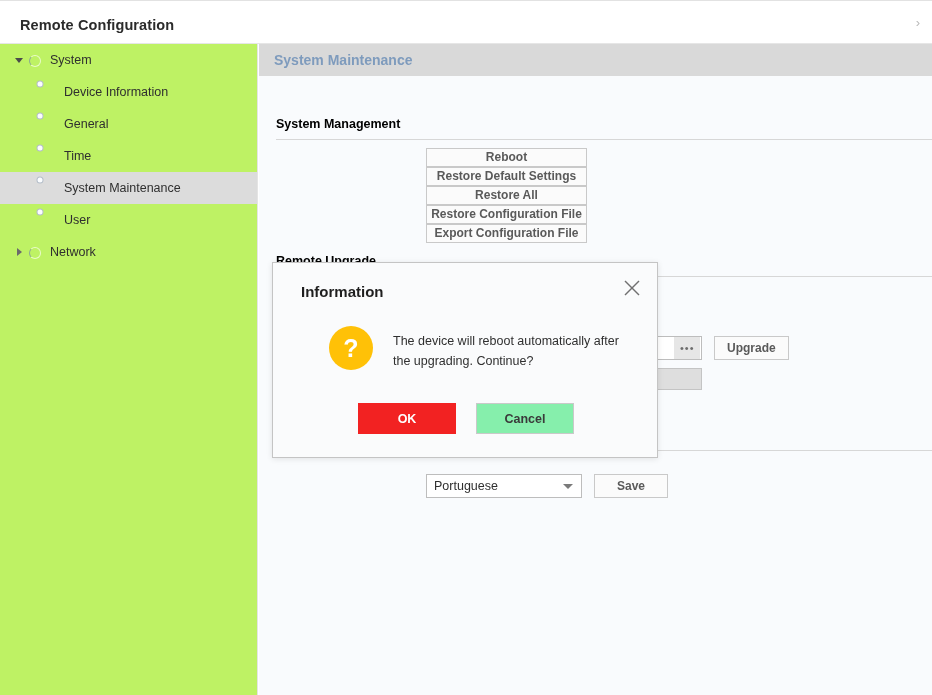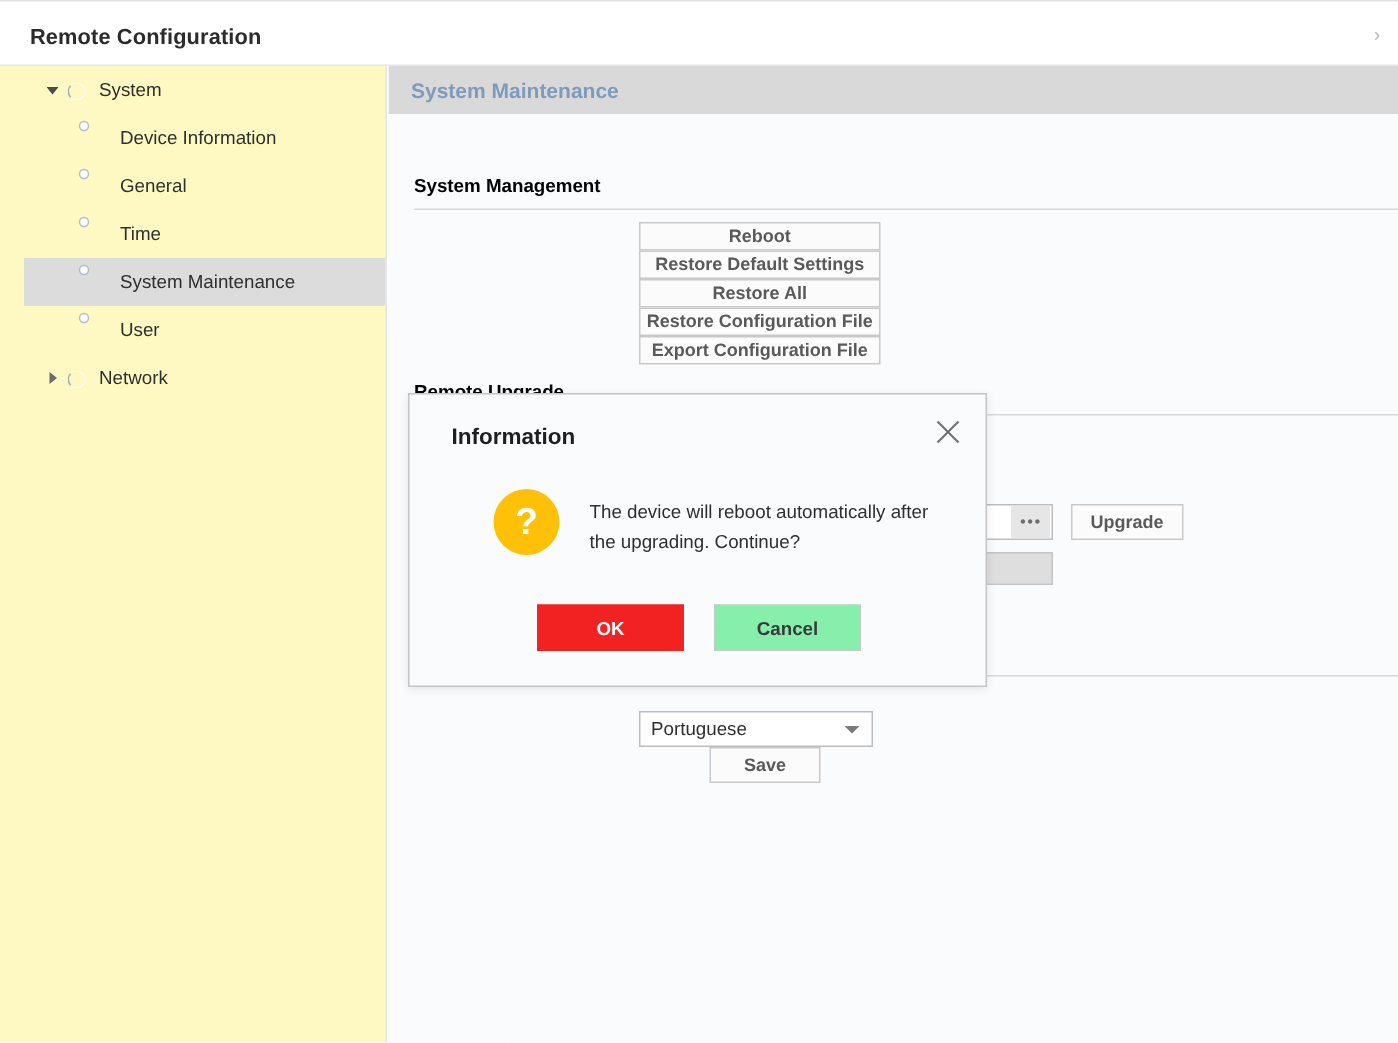--- a/index.html
+++ b/index.html
@@ -47,24 +47,23 @@
     text-align: center;
     cursor: pointer;
     user-select: none;
   }
 
   
   .sidebar {
     position: absolute;
     left: 0; top: 44px;
     width: 258px; height: 651px;
-    background: #fef9c3;
+    background: #bef264;
     border-right: 1px solid #e4e4e4;
     overflow: hidden;
-    padding-left: 16px;
   }
   .tree-item {
     position: relative;
     height: 32px;
     display: flex;
     align-items: center;
     cursor: pointer;
     white-space: nowrap;
   }
   .tree-item.selected { background: #dcdcdc; }
@@ -265,21 +264,20 @@
     border: 1px solid #c4c4c4;
   }
 
   
   .lang-row {
     position: absolute;
     left: 167px;
     top: 430px;
     display: flex;
     align-items: center;
-    flex-direction: column;
   }
   .select-box {
     position: relative;
     width: 156px;
     height: 24px;
     background: #ffffff;
     border: 1px solid #bdbdbd;
     display: flex;
     align-items: center;
     cursor: pointer;

